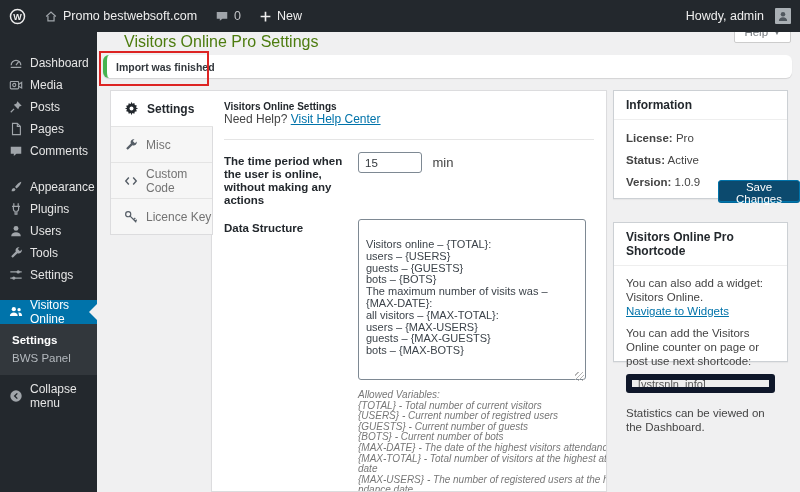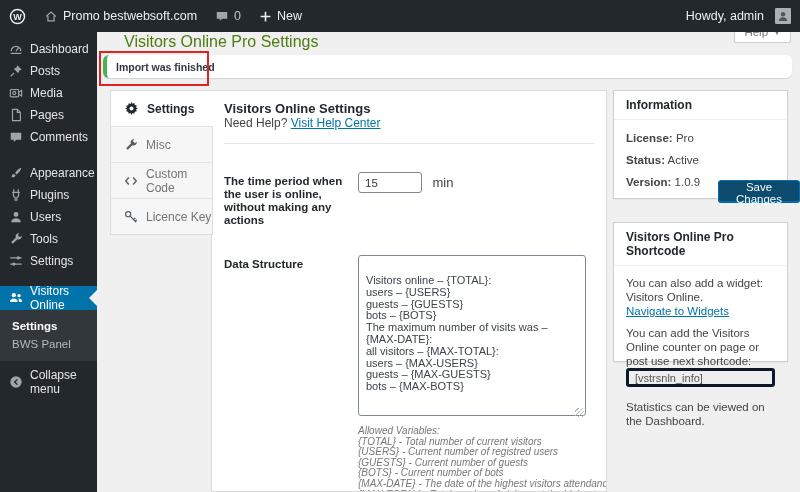--- a/index.html
+++ b/index.html
@@ -13,21 +13,21 @@
   .ab-item{display:flex;align-items:center;gap:5px;padding:0 9px;height:100%;cursor:pointer;white-space:nowrap;}
   .ab-item svg{display:block;}
   .ab-count{color:#c3c4c7;}
   .avatar{width:16px;height:16px;background:#aab0b5;border-radius:1px;display:inline-flex;align-items:center;justify-content:center;margin-left:6px;}
 
   
   .sidebar{position:absolute;left:0;top:32px;width:97px;height:460px;background:#23282d;color:#e5e5e5;z-index:10;}
   .menu-item{position:relative;height:22px;display:flex;align-items:center;gap:7px;padding-left:9px;
     font-size:12px;cursor:pointer;color:#e5e5e5;}
   .menu-item .mi{color:#a0a5aa;display:flex;}
-  .menu-item.first{margin-top:6px;}
+  .menu-item.first{margin-top:20px;}
   .group-gap{height:14px;}
   .menu-item.active{background:#0073aa;color:#fff;height:24px;}
   .menu-item.active .mi{color:#fff;}
   .menu-item.active::after{content:"";position:absolute;right:0;top:50%;margin-top:-8px;
     border:8px solid transparent;border-right-color:#f0f0f1;}
   .submenu{background:#32373c;padding:7px 0 8px;}
   .submenu-item{height:18px;line-height:18px;padding-left:12px;font-size:11.5px;color:#b4b9be;cursor:pointer;}
   .submenu-item.current{color:#fff;font-weight:bold;}
   .collapse{margin-top:10px;}
 
@@ -49,25 +49,25 @@
     border-bottom:1px solid #e4e4e4;cursor:pointer;}
   .tab:last-child{border-bottom:none;}
   .tab .ti{color:#555d66;display:flex;}
   .tab.active{background:#fff;color:#23282d;font-weight:bold;width:89px;margin-right:-1px;position:relative;z-index:7;}
   .tab.active .ti{color:#23282d;}
 
   
   .panel{position:absolute;left:211px;top:90px;width:396px;height:402px;background:#fff;
     border:1px solid #dcdcde;box-shadow:0 1px 1px rgba(0,0,0,.04);box-sizing:border-box;
     padding:8px 12px;overflow:hidden;z-index:5;}
-  .panel h3{margin:2px 0 0;font-size:13px;font-weight:bold;color:#23282d;}
+  .panel h3{margin:2px 0 0;font-size:10px;font-weight:bold;color:#23282d;}
   .help-line{margin-top:0;font-size:12px;color:#444;}
   a.link{color:#0073aa;text-decoration:underline;cursor:pointer;}
   .panel hr{border:none;border-top:1px solid #e5e5e5;margin:13px 0 0;}
-  .frow{display:flex;margin-top:28px;}
+  .frow{display:flex;margin-top:12px;}
   .frow .lbl{flex:none;width:131px;font-size:11.5px;line-height:13px;font-weight:bold;color:#23282d;padding-top:3px;}
   .frow .field{margin-left:3px;}
   .small-input{width:50px;height:19px;border:1px solid #7e8993;border-radius:3px;font-size:11.5px;
     padding:0 6px;color:#32373c;font-family:inherit;}
   .unit{font-size:13px;color:#444;margin-left:6px;}
   .ta-wrap{position:relative;display:inline-block;}
   textarea.ds{width:228px;height:161px;box-sizing:border-box;border:1px solid #7e8993;border-radius:3px;
     padding:19px 7px;font-size:11px;line-height:11.8px;color:#3c434a;font-family:inherit;resize:none;overflow:hidden;}
   .grip{position:absolute;right:2px;bottom:3px;width:9px;height:9px;
     background:repeating-linear-gradient(135deg,transparent 0 2px,#b5b5b5 2px 3px);cursor:nwse-resize;}
@@ -79,21 +79,21 @@
   .box-h{padding:7px 12px;font-size:12px;font-weight:bold;color:#23282d;border-bottom:1px solid #eee;}
   .box-b{padding:2px 12px 10px;font-size:11.5px;color:#444;}
   .box.info{top:90px;}
   .box-b p{margin:10px 0 0;}
   .b{font-weight:bold;}
   .save-btn{position:absolute;left:718px;top:180px;height:22px;padding:0 10px;background:#0c4a6e;
     border:1px solid #0073aa;border-radius:3px;box-shadow:0 1px 0 #006799;color:#fff;font-size:11.5px;
     font-family:inherit;cursor:pointer;z-index:6;}
   .box.shortcode{top:222px;height:140px;}
   .box.shortcode .box-b p{margin:8px 0 0;line-height:14px;}
-  .sc-input{width:149px;height:19px;background:#eee;border:3px solid #0f172a;border-radius:3px;
+  .sc-input{width:149px;height:19px;margin-top:6px;background:#eee;border:6px solid #0f172a;border-radius:3px;
     font-size:11px;color:#555;padding:0 6px;box-sizing:border-box;font-family:inherit;}
   .stats{margin-top:13px !important;}
 </style>
 </head>
 <body>
 
 <div class="screen">
 
   <div class="admin-bar">
     <div class="ab-left">
@@ -150,36 +150,36 @@
           <svg width="14" height="14" viewBox="0 0 16 16" fill="none" stroke="currentColor" stroke-width="1.4">
             <path d="M2.5 10.5a5.5 5.5 0 0 1 11 0"></path>
             <path d="M8 10.5 11 6.5"></path>
             <path d="M2 13h12"></path>
           </svg>
         </span>
       <span>Dashboard</span>
     </div>
     <div class="menu-item">
       <span class="mi">
-          <svg width="14" height="14" viewBox="0 0 16 16">
-            <path d="M9.5 1.5l5 5-2.6.9-1.4 3.1-5-5 3.1-1.4z" fill="currentColor"></path>
-            <path d="M5.8 10.2 2 14" stroke="currentColor" stroke-width="1.4"></path>
-          </svg>
-        </span>
-      <span>Posts</span>
-    </div>
-    <div class="menu-item">
-      <span class="mi">
           <svg width="14" height="14" viewBox="0 0 16 16" fill="none" stroke="currentColor" stroke-width="1.3">
             <rect x="1.5" y="4" width="9.5" height="8.5" rx="1"></rect>
             <circle cx="6" cy="8" r="1.8"></circle>
             <path d="M11 7.5 14.5 5v6.5L11 9.5"></path>
           </svg>
         </span>
       <span>Media</span>
+    </div>
+    <div class="menu-item">
+      <span class="mi">
+          <svg width="14" height="14" viewBox="0 0 16 16">
+            <path d="M9.5 1.5l5 5-2.6.9-1.4 3.1-5-5 3.1-1.4z" fill="currentColor"></path>
+            <path d="M5.8 10.2 2 14" stroke="currentColor" stroke-width="1.4"></path>
+          </svg>
+        </span>
+      <span>Posts</span>
     </div>
     <div class="menu-item">
       <span class="mi">
           <svg width="14" height="14" viewBox="0 0 16 16" fill="none" stroke="currentColor" stroke-width="1.3">
             <path d="M4 1.5h5.5L13 5v9.5H4z"></path>
             <path d="M9.5 1.5V5H13"></path>
           </svg>
         </span>
       <span>Pages</span>
     </div>

